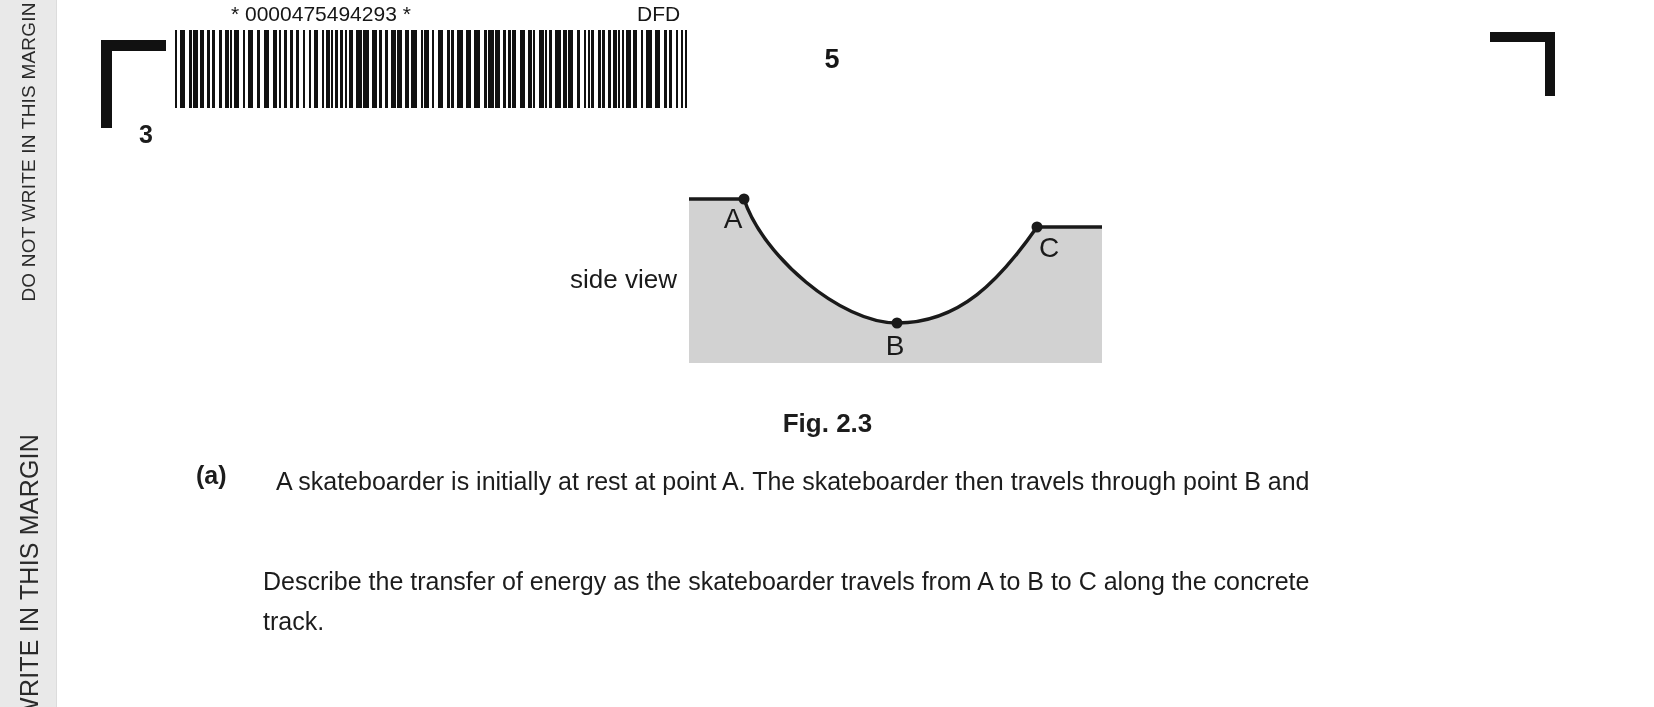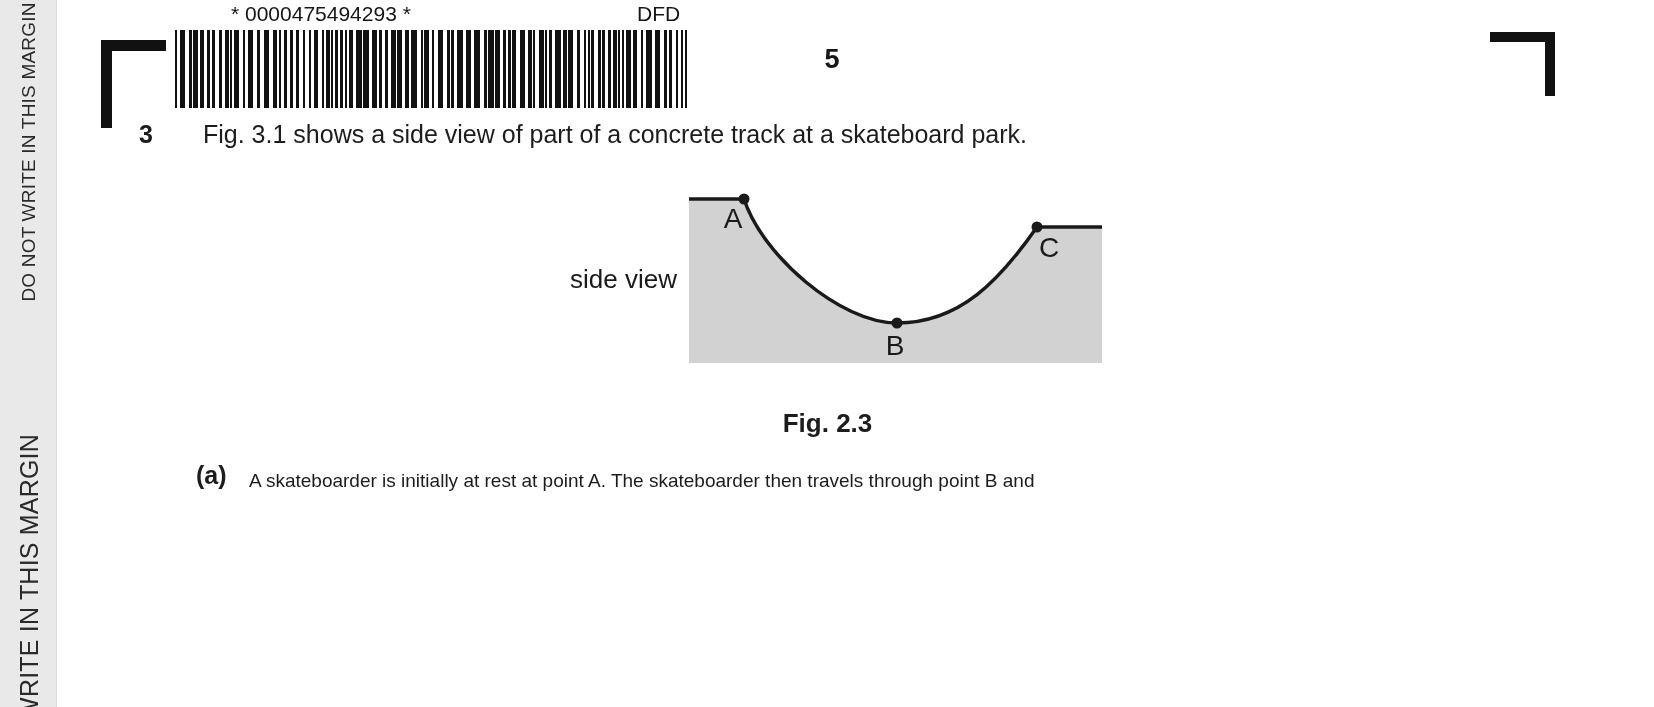--- a/index.html
+++ b/index.html
@@ -81,22 +81,22 @@
     text-align:center;
     font-size:26px; font-weight:bold;
   }
 
   
   .part-a-label {
     position:absolute; left:196px; top:461px;
     font-size:25px; font-weight:bold;
   }
   .statement {
-    position:absolute; left:249px; top:461px;
-    font-size:19px; line-height:40px;
+    position:absolute; left:276px; top:461px;
+    font-size:25px; line-height:40px;
   }
   .prompt {
     position:absolute; left:263px; top:561px;
     font-size:25px; line-height:40px;
   }
 </style>
 </head>
 <body>
 
 <div id="page">
@@ -193,21 +193,20 @@
       <i style="width:3px;margin-right:2px"></i>
       <i style="width:3px;margin-right:4px"></i>
       <i style="width:2px;margin-right:3px"></i>
       <i style="width:2px;margin-right:2px"></i>
       <i style="width:6px;margin-right:2px"></i>
     </div>
 
   <div class="page-number">5</div>
 
   <div class="q-number">3</div>
-  <div class="q-intro">Fig. 3.1 shows a side view of part of a concrete track at a skateboard park.</div>
 
   <svg class="figure-svg" width="575" height="195" viewBox="0 0 575 195">
 
     <path d="M149,19 L204,19 C222,75 300,143 357,143 C420,143 460,100 497,47 L562,47 L562,183 L149,183 Z" stroke="none" fill="#d2d2d2"></path>
 
     <path d="M149,19 L204,19 C222,75 300,143 357,143 C420,143 460,100 497,47 L562,47" fill="none" stroke="#1a1a1a" stroke-width="3.5"></path>
 
     <circle cx="204" cy="19" r="5.5" fill="#1a1a1a"></circle>
     <circle cx="357" cy="143" r="5.5" fill="#1a1a1a"></circle>
     <circle cx="497" cy="47" r="5.5" fill="#1a1a1a"></circle>
@@ -218,14 +217,18 @@
 
     <text x="137" y="108" font-size="26" fill="#1a1a1a" text-anchor="end">side view</text>
   </svg>
 
   <div class="figure-caption">Fig. 2.3</div>
 
   <div class="part-a-label">(a)</div>
   <div class="statement">
     <div>A skateboarder is initially at rest at point A. The skateboarder then travels through point B and</div>
   </div>
+  <div class="prompt">
+    <div>Describe the transfer of energy as the skateboarder travels from A to B to C along the concrete</div>
+    <div>track.</div>
+  </div>
 
 </div>
 
 </body></html>

